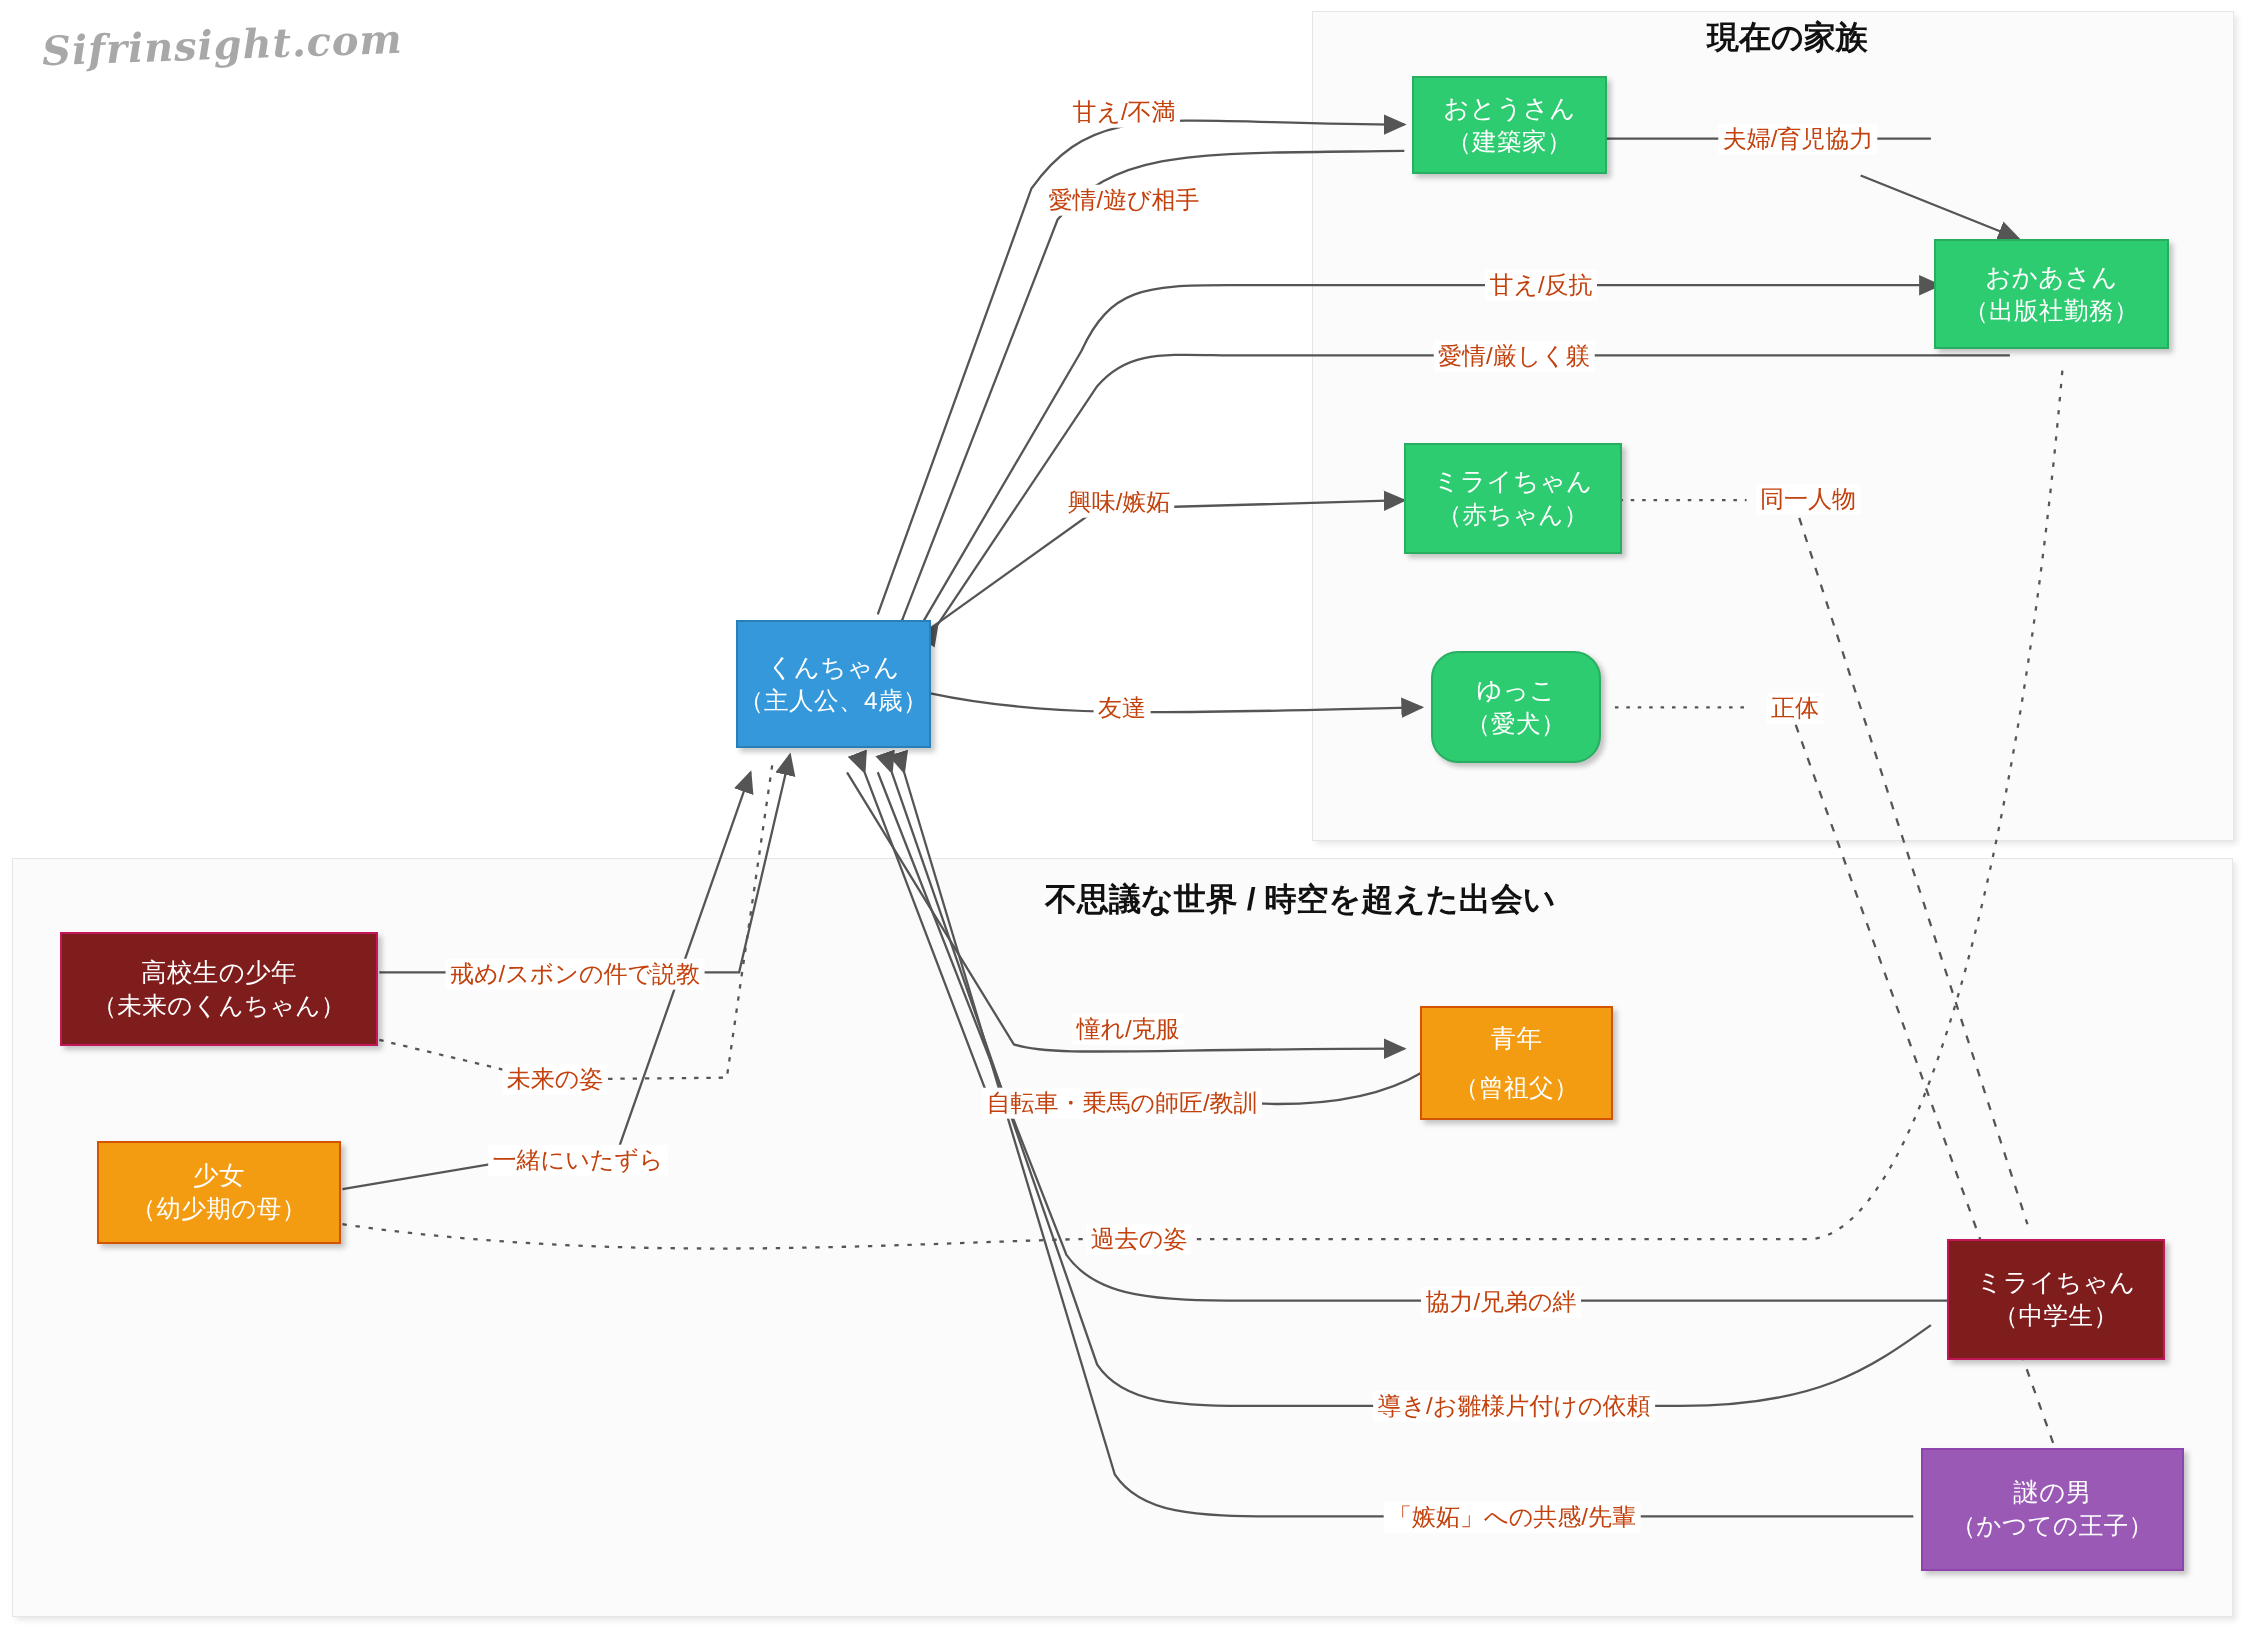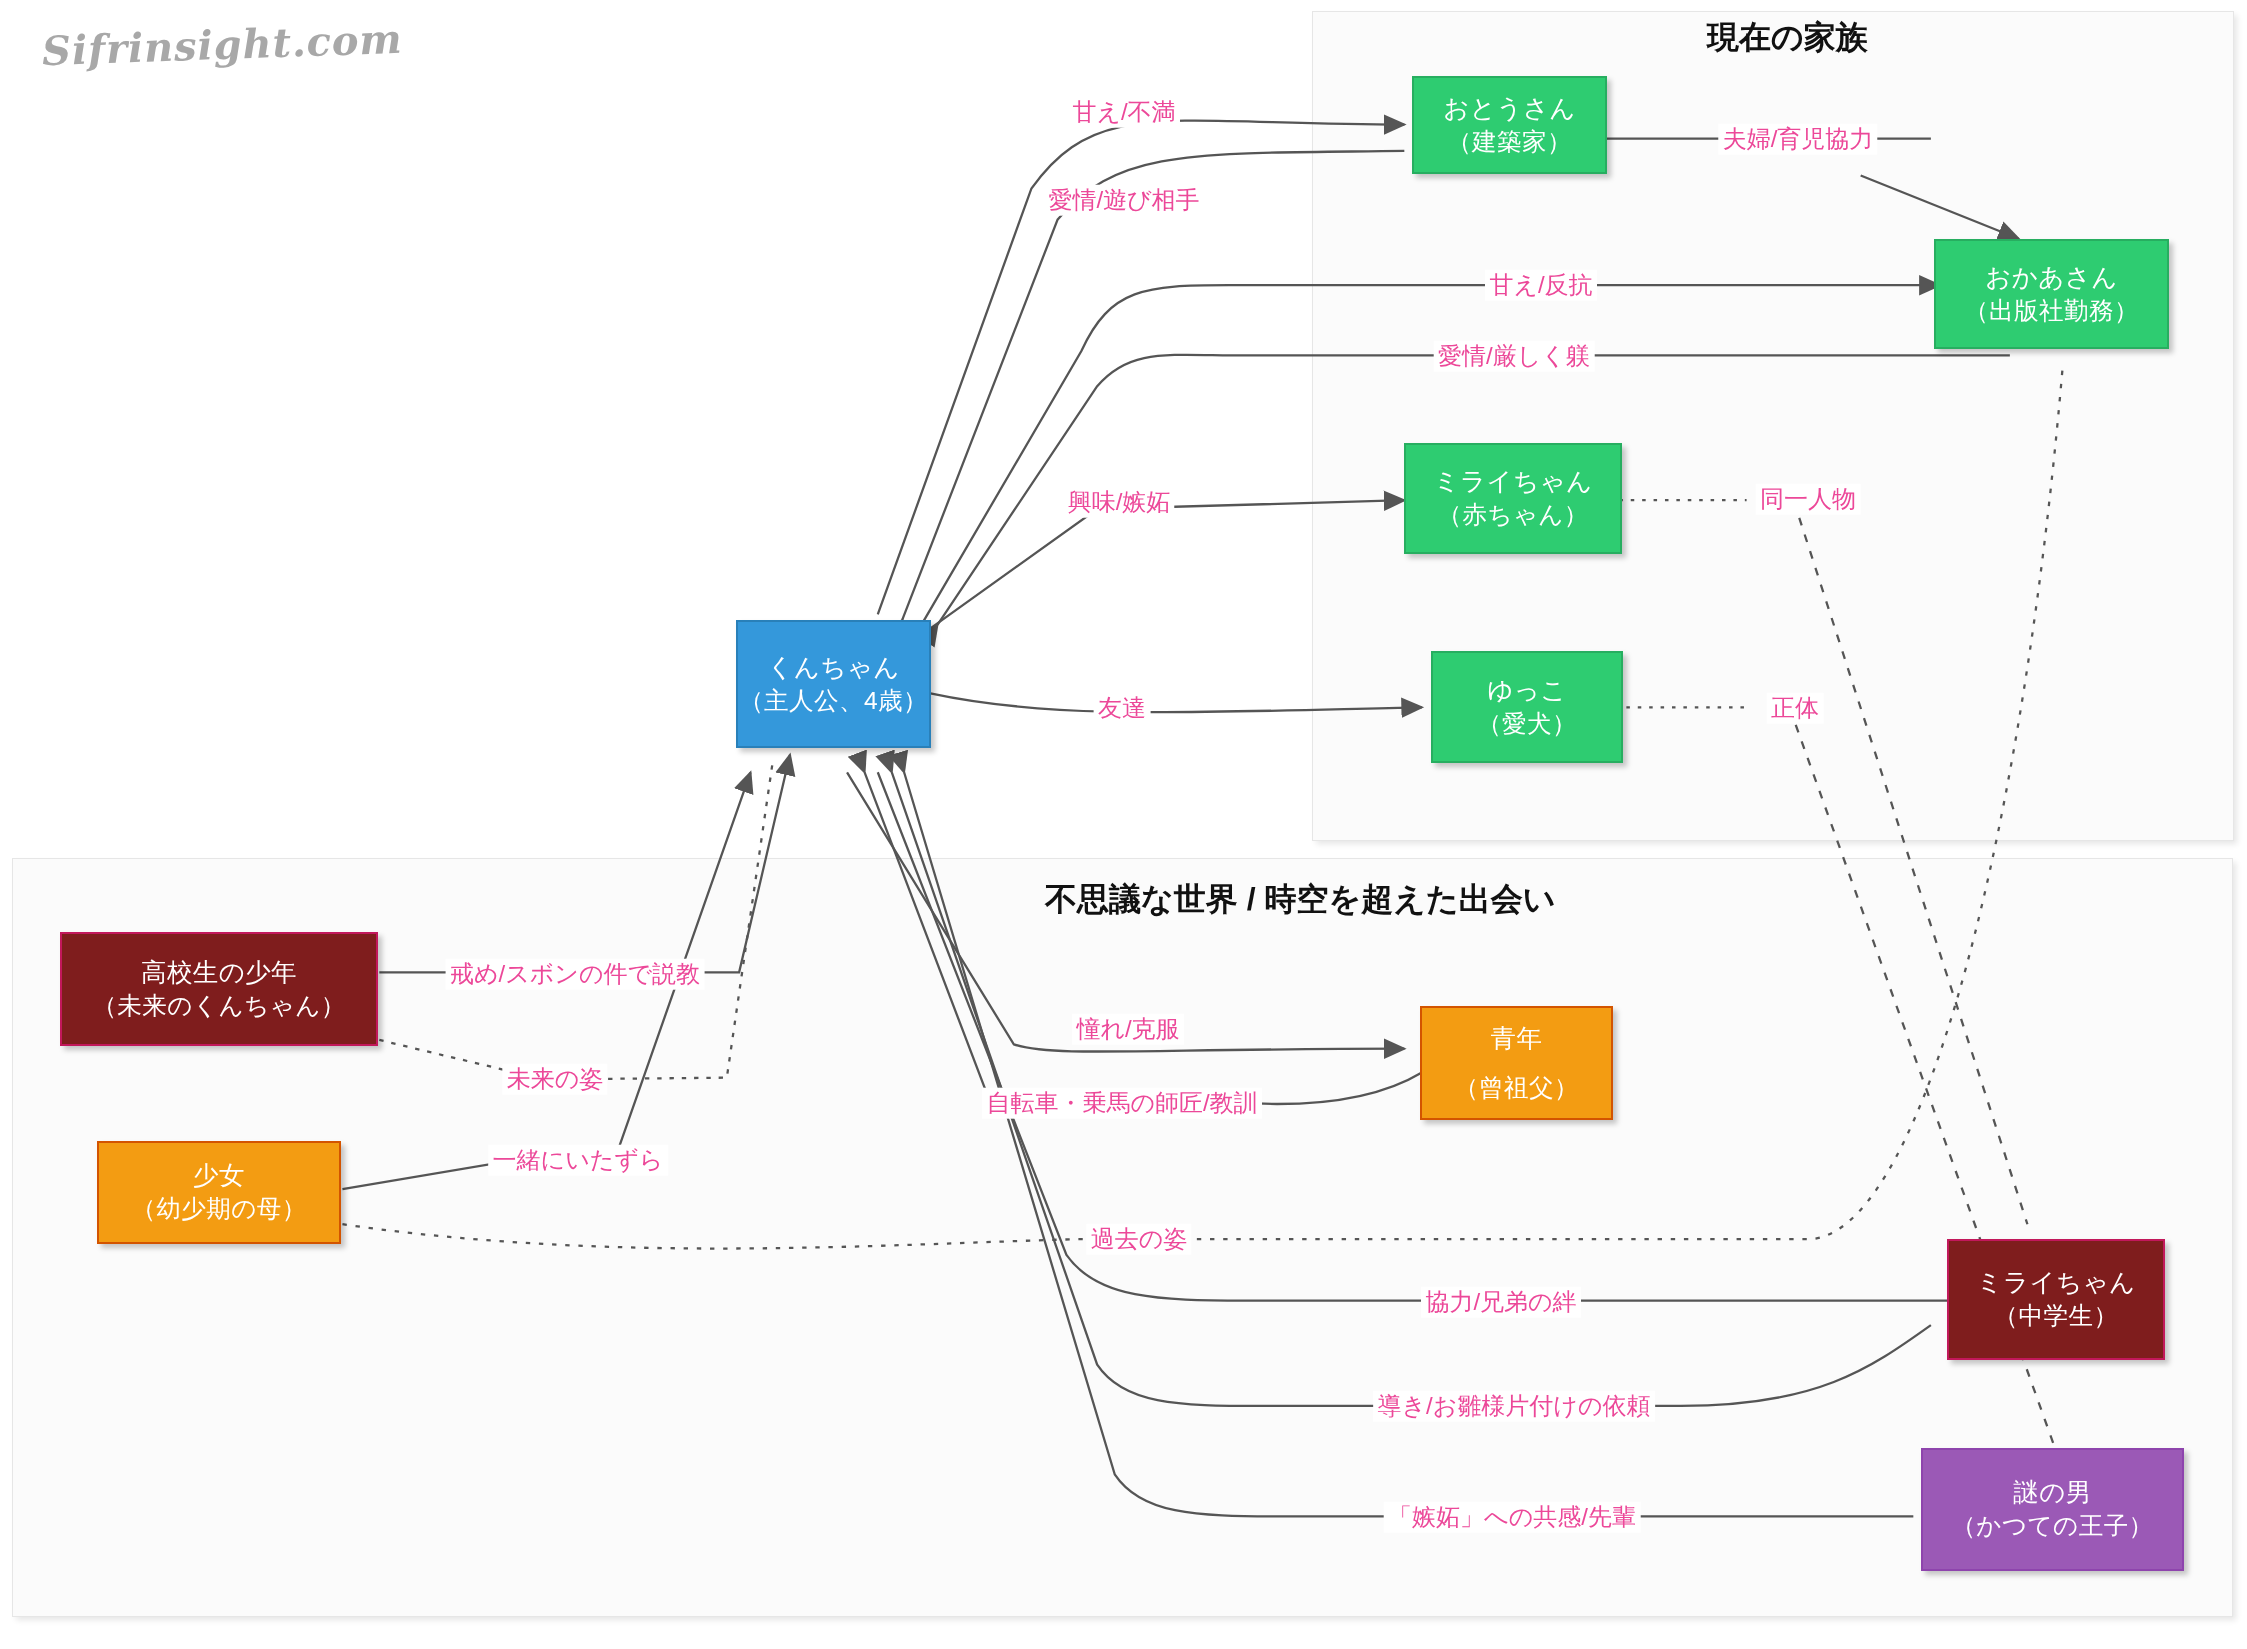--- a/index.html
+++ b/index.html
@@ -44,21 +44,21 @@
   .node .l2{font-size:24.6px;}
 
   .n-green{background:#2ecc71;border-color:#27ae60;}
   .n-blue{background:#3498db;border-color:#2980b9;}
   .n-pink{background:#7f1d1d;border-color:#c2185b;}
   .n-orange{background:#f39c12;border-color:#d35400;}
   .n-purple{background:#9b59b6;border-color:#8e44ad;}
 
   .elabel{
     position:absolute;
-    font-size:24px;color:#ec4899;background:#ffffff;
+    font-size:24px;color:#c2410c;background:#ffffff;
     white-space:nowrap;padding:0.9px 4.4px;
     transform:translate(-50%,-50%);
     line-height:1.2;
   }
 </style>
 </head>
 <body>
 
 <div id="stage">
 
@@ -132,21 +132,21 @@
   <div class="node n-green" style="left:1412px;top:76px;width:195px;height:98px;">
     <div>おとうさん</div>
     <div class="l2">（建築家）</div>
   </div>
 
   <div class="node n-green" style="left:1404px;top:443px;width:218px;height:111px;">
     <div>ミライちゃん</div>
     <div class="l2">（赤ちゃん）</div>
   </div>
 
-  <div class="node n-green" style="left:1431px;top:651px;width:192px;height:112px;">
+  <div class="node n-green" style="left:1431px;top:651px;width:170px;height:112px;border-radius:27px;">
     <div>ゆっこ</div>
     <div class="l2">（愛犬）</div>
   </div>
 
   <div class="node n-pink" style="left:60px;top:932px;width:318px;height:114px;">
     <div>高校生の少年</div>
     <div class="l2">（未来のくんちゃん）</div>
   </div>
 
   <div class="node n-orange" style="left:97px;top:1141px;width:244px;height:103px;">

